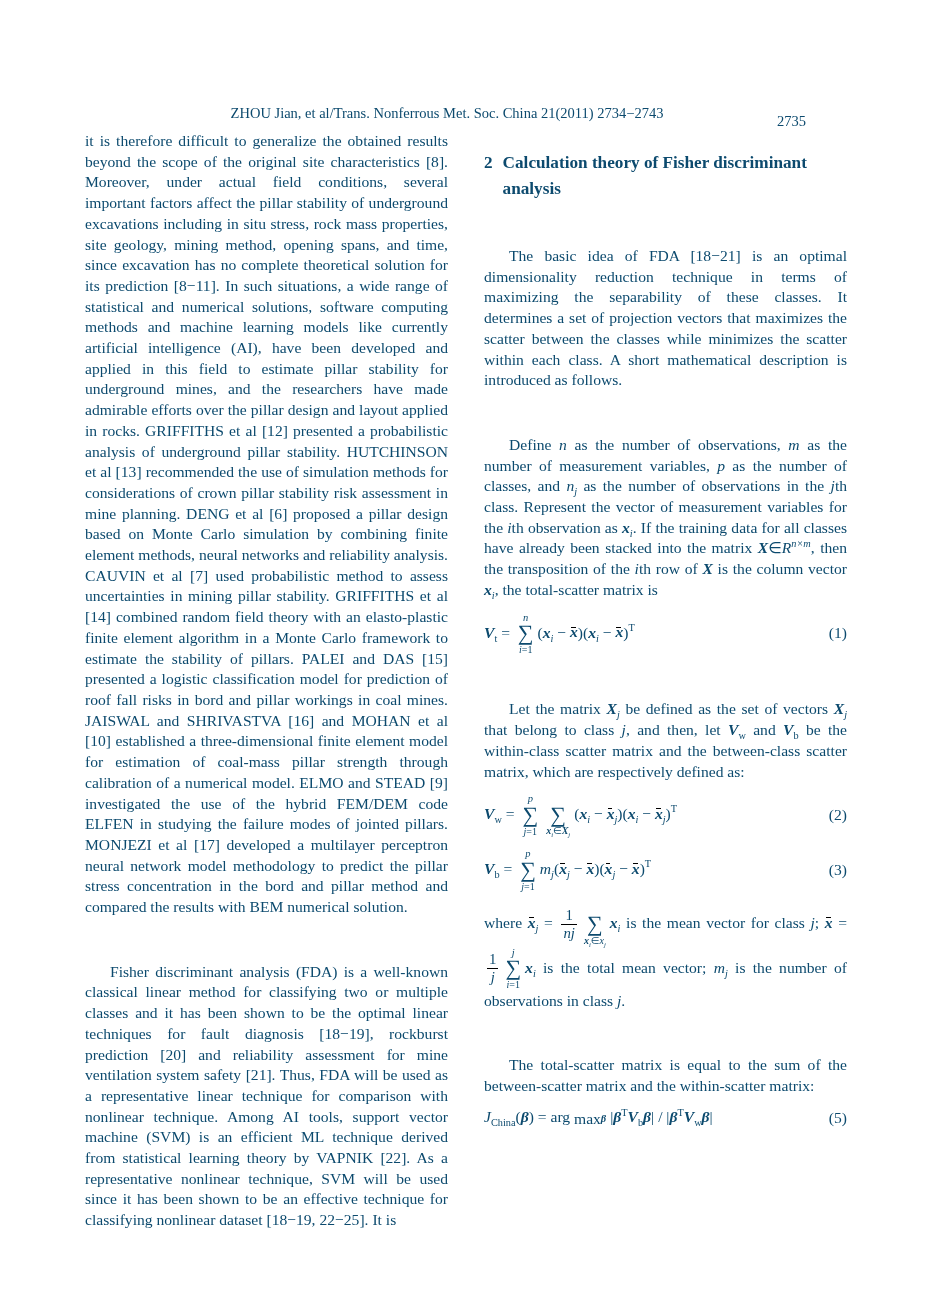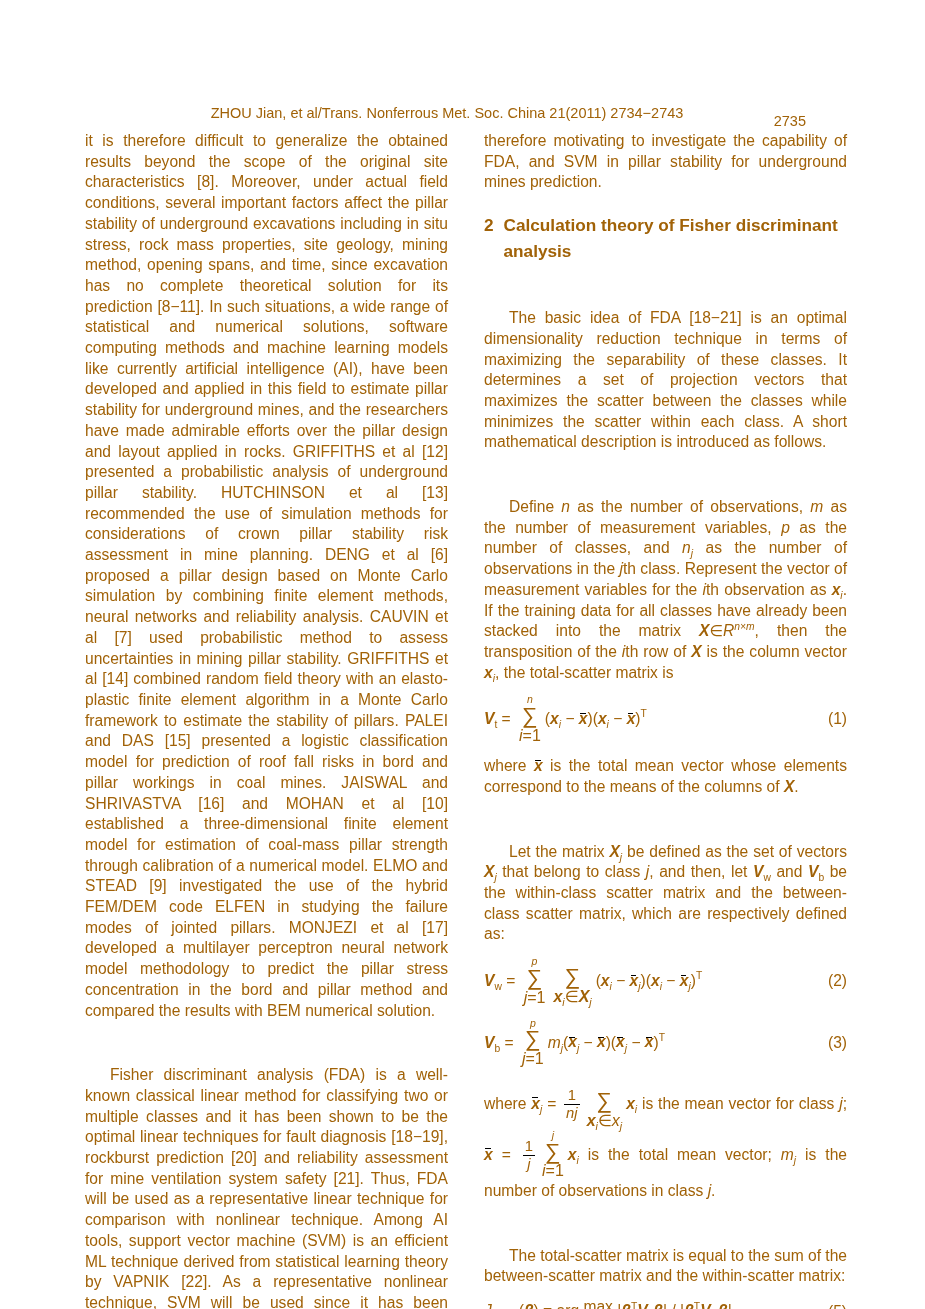--- a/index.html
+++ b/index.html
@@ -1,21 +1,21 @@
 <!DOCTYPE html>
 <html><head>
 <meta charset="utf-8">
 <style>
   html,body{margin:0;padding:0;background:#ffffff;}
   .page{
     position:relative;
     width:893px;height:1309px;
     background:#fff;
-    font-family:Liberation Sans, sans-serif;
-    color:#a16207;
+    font-family:Liberation Serif, serif;
+    color:#0c4a6e;
     overflow:hidden;
   }
   .header{
     position:absolute;top:105px;left:85px;right:84px;
     font-size:14.5px;line-height:17px;
   }
   .header-title{display:block;text-align:center;}
   .header-page{position:absolute;right:3px;top:8px;}
   .columns{
     position:absolute;top:131px;left:85px;right:84px;
@@ -51,29 +51,29 @@
   .bar::before{
     content:"";position:absolute;left:1px;right:2px;top:0.22em;
     border-top:1.3px solid #000;
   }
   .m-sum{
     display:inline-flex;flex-direction:column;align-items:center;
     vertical-align:middle;margin:0 4px;line-height:1;
   }
   .m-sum .m-top{font-size:10.5px;line-height:1.1;min-height:11px;}
   .m-sum .m-sym{font-size:22px;line-height:0.95;}
-  .m-sum .m-bot{font-size:16px;line-height:1.15;min-height:11px;white-space:nowrap;}
+  .m-sum .m-bot{font-size:10px;line-height:1.15;min-height:11px;white-space:nowrap;}
   .m-frac{
     display:inline-flex;flex-direction:column;align-items:center;
     vertical-align:middle;margin:0 3px;line-height:1.15;
   }
   .m-frac .m-top,.m-frac .m-bot{padding:0 2px;font-size:0.95em;}
   .m-frac .m-line{border-top:1.2px solid #000;align-self:stretch;height:0;}
   .m-und{
-    display:inline-flex;flex-direction:column;align-items:center;
+    display:inline-flex;flex-direction:row;align-items:center;
     vertical-align:middle;line-height:1.1;
   }
   .m-und .m-bot{font-size:10.5px;}
 </style>
 </head>
 <body>
 
 <div class="page">
 
   <div class="header">
@@ -82,41 +82,39 @@
   </div>
 
   <div class="columns">
 
     <div class="col">
       <p class="para">it is therefore difficult to generalize the obtained results beyond the scope of the original site characteristics [8]. Moreover, under actual field conditions, several important factors affect the pillar stability of underground excavations including in situ stress, rock mass properties, site geology, mining method, opening spans, and time, since excavation has no complete theoretical solution for its prediction [8−11]. In such situations, a wide range of statistical and numerical solutions, software computing methods and machine learning models like currently artificial intelligence (AI), have been developed and applied in this field to estimate pillar stability for underground mines, and the researchers have made admirable efforts over the pillar design and layout applied in rocks. GRIFFITHS et al [12] presented a probabilistic analysis of underground pillar stability. HUTCHINSON et al [13] recommended the use of simulation methods for considerations of crown pillar stability risk assessment in mine planning. DENG et al [6] proposed a pillar design based on Monte Carlo simulation by combining finite element methods, neural networks and reliability analysis. CAUVIN et al [7] used probabilistic method to assess uncertainties in mining pillar stability. GRIFFITHS et al [14] combined random field theory with an elasto-plastic finite element algorithm in a Monte Carlo framework to estimate the stability of pillars. PALEI and DAS [15] presented a logistic classification model for prediction of roof fall risks in bord and pillar workings in coal mines. JAISWAL and SHRIVASTVA [16] and MOHAN et al [10] established a three-dimensional finite element model for estimation of coal-mass pillar strength through calibration of a numerical model. ELMO and STEAD [9] investigated the use of the hybrid FEM/DEM code ELFEN in studying the failure modes of jointed pillars. MONJEZI et al [17] developed a multilayer perceptron neural network model methodology to predict the pillar stress concentration in the bord and pillar method and compared the results with BEM numerical solution.</p>
       <p class="para indent">Fisher discriminant analysis (FDA) is a well-known classical linear method for classifying two or multiple classes and it has been shown to be the optimal linear techniques for fault diagnosis [18−19], rockburst prediction [20] and reliability assessment for mine ventilation system safety [21]. Thus, FDA will be used as a representative linear technique for comparison with nonlinear technique. Among AI tools, support vector machine (SVM) is an efficient ML technique derived from statistical learning theory by VAPNIK [22]. As a representative nonlinear technique, SVM will be used since it has been shown to be an effective technique for classifying nonlinear dataset [18−19, 22−25]. It is</p>
     </div>
 
     <div class="col">
-      <p class="para">therefore motivating to investigate the capability of FDA, and SVM in pillar stability for underground mines prediction.</p>
 
       <h2 class="section-heading">
         <span class="sec-num">2</span>
         <span>Calculation theory of Fisher discriminant analysis</span>
       </h2>
 
       <p class="para indent">The basic idea of FDA [18−21] is an optimal dimensionality reduction technique in terms of maximizing the separability of these classes. It determines a set of projection vectors that maximizes the scatter between the classes while minimizes the scatter within each class. A short mathematical description is introduced as follows.</p>
 
       <p class="para indent"><span class="rm">Define </span><span class="it">n</span><span class="rm"> as the number of observations, </span><span class="it">m</span><span class="rm"> as the number of measurement variables, </span><span class="it">p</span><span class="rm"> as the number of classes, and </span><span class="it">n</span><sub class="it">j</sub><span class="rm"> as the number of observations in the </span><span class="it">j</span><span class="rm">th class. Represent the vector of measurement variables for the </span><span class="it">i</span><span class="rm">th observation as </span><span class="bi">x</span><sub class="it">i</sub><span class="rm">. If the training data for all classes have already been stacked into the matrix </span><span class="bi">X</span><span class="rm">∈</span><span class="it">R</span><sup class="it">n×m</sup><span class="rm">, then the transposition of the </span><span class="it">i</span><span class="rm">th row of </span><span class="bi">X</span><span class="rm"> is the column vector </span><span class="bi">x</span><sub class="it">i</sub><span class="rm">, the total-scatter matrix is</span></p>
 
       <div class="equation">
         <span class="eq-content"><span class="bi">V</span><sub>t</sub><span class="rm"> = </span><span class="m-sum">
               <span class="m-top"><span class="it">n</span></span>
               <span class="m-sym">∑</span>
               <span class="m-bot"><span class="it">i</span><span class="rm">=1</span></span>
             </span><span class="rm">(</span><span class="bi">x</span><sub class="it">i</sub><span class="rm"> − </span><span class="bi bar">x</span><span class="rm">)(</span><span class="bi">x</span><sub class="it">i</sub><span class="rm"> − </span><span class="bi bar">x</span><span class="rm">)</span><sup>T</sup></span>
         <span class="eq-num">(1)</span>
       </div>
 
-      <p class="para"><span class="rm">where </span><span class="bi bar">x</span><span class="rm"> is the total mean vector whose elements correspond to the means of the columns of </span><span class="bi">X</span><span class="rm">.</span></p>
 
       <p class="para indent"><span class="rm">Let the matrix </span><span class="bi">X</span><sub class="it">j</sub><span class="rm"> be defined as the set of vectors </span><span class="bi">X</span><sub class="it">j</sub><span class="rm"> that belong to class </span><span class="it">j</span><span class="rm">, and then, let </span><span class="bi">V</span><sub>w</sub><span class="rm"> and </span><span class="bi">V</span><sub>b</sub><span class="rm"> be the within-class scatter matrix and the between-class scatter matrix, which are respectively defined as:</span></p>
 
       <div class="equation">
         <span class="eq-content"><span class="bi">V</span><sub>w</sub><span class="rm"> = </span><span class="m-sum">
               <span class="m-top"><span class="it">p</span></span>
               <span class="m-sym">∑</span>
               <span class="m-bot"><span class="it">j</span><span class="rm">=1</span></span>
             </span><span class="m-sum">
               <span class="m-top"></span>

